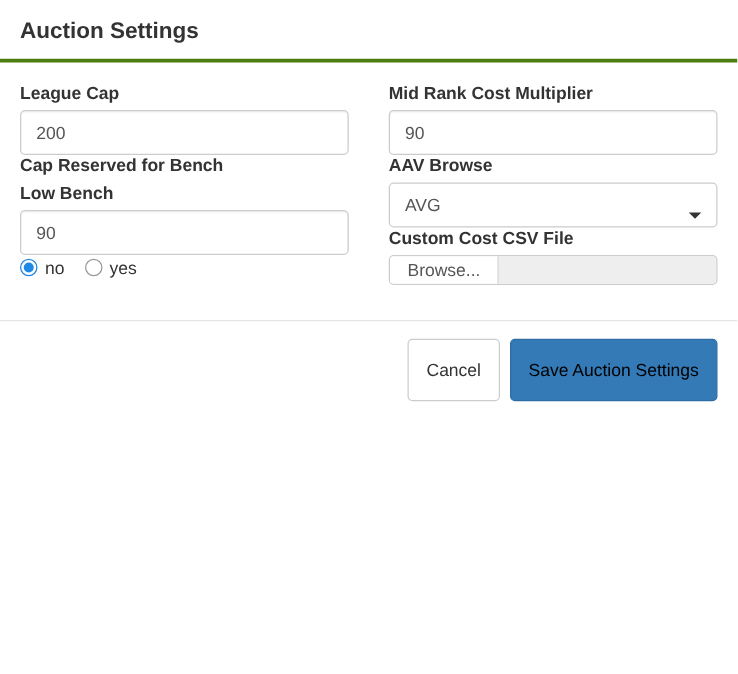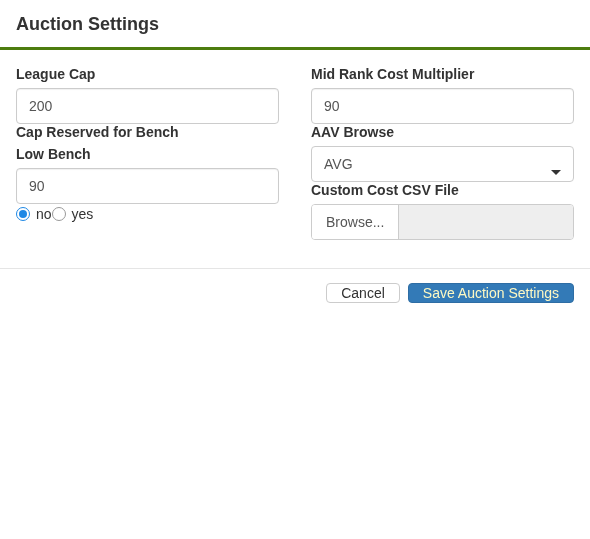--- a/index.html
+++ b/index.html
@@ -65,20 +65,21 @@
   }
   .select .caret {
     width: 0; height: 0;
     border-left: 5px solid transparent;
     border-right: 5px solid transparent;
     border-top: 5px solid #333;
   }
   .radio-row {
     display: flex;
     align-items: center;
+    gap: 16px;
     font-size: 14px;
     color: #333;
     padding-top: 2px;
   }
   .radio-item {
     display: flex;
     align-items: center;
     gap: 6px;
     cursor: pointer;
   }
@@ -96,21 +97,21 @@
   }
   .radio.checked::after {
     content: "";
     width: 8px; height: 8px;
     background: #1e88e5;
     border-radius: 50%;
   }
   .browse-wrap {
     display: flex;
     width: 100%;
-    height: 36px;
+    height: 24px;
     border: 1px solid #ccc;
     border-radius: 4px;
     overflow: hidden;
   }
   .browse-btn {
     padding: 0 14px;
     display: flex;
     align-items: center;
     background: #fff;
     color: #555;
@@ -127,35 +128,35 @@
     padding: 14px 16px;
     display: flex;
     justify-content: flex-end;
     gap: 8px;
     margin-top: 20px;
   }
   .btn {
     display: inline-flex;
     align-items: center;
     justify-content: center;
-    height: 20px;
+    height: 50px;
     padding: 0 14px;
     font-size: 14px;
     border-radius: 4px;
     cursor: pointer;
     border: 1px solid transparent;
   }
   .btn-default {
     background: #fff;
     color: #333;
     border-color: #ccc;
   }
   .btn-primary {
     background: #337ab7;
-    color: #fef9c3;
+    color: #000000;
     border-color: #2e6da4;
   }
 </style>
 </head>
 <body>
 
 <div class="dialog">
 
   <div class="header">
     <h1>Auction Settings</h1>

